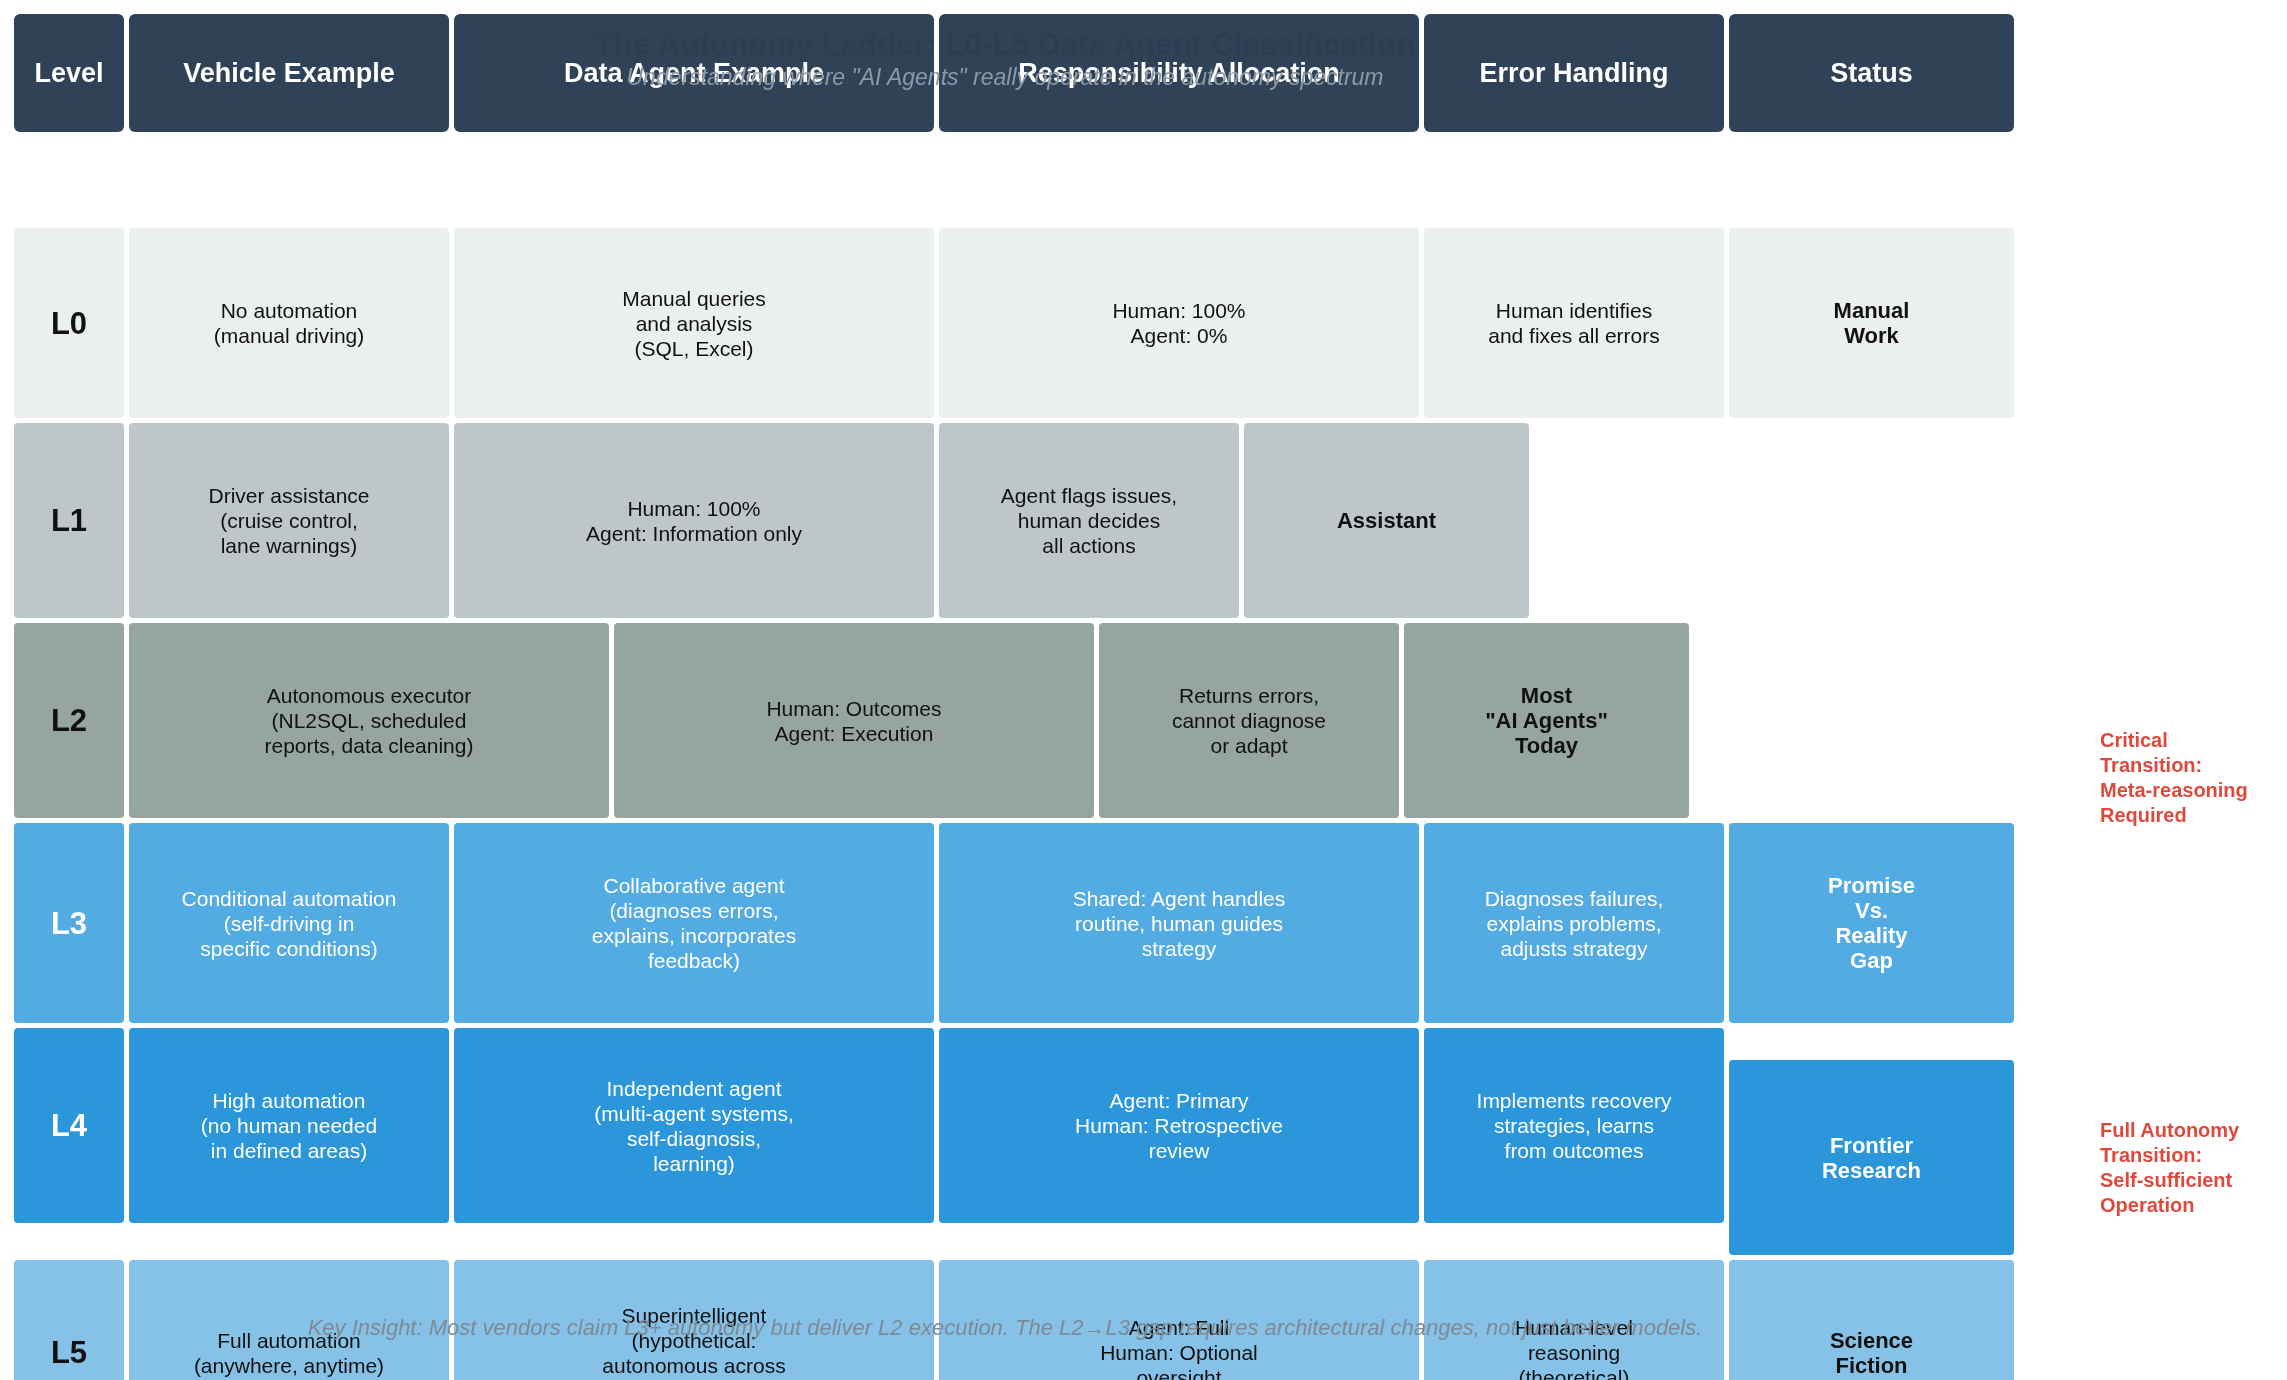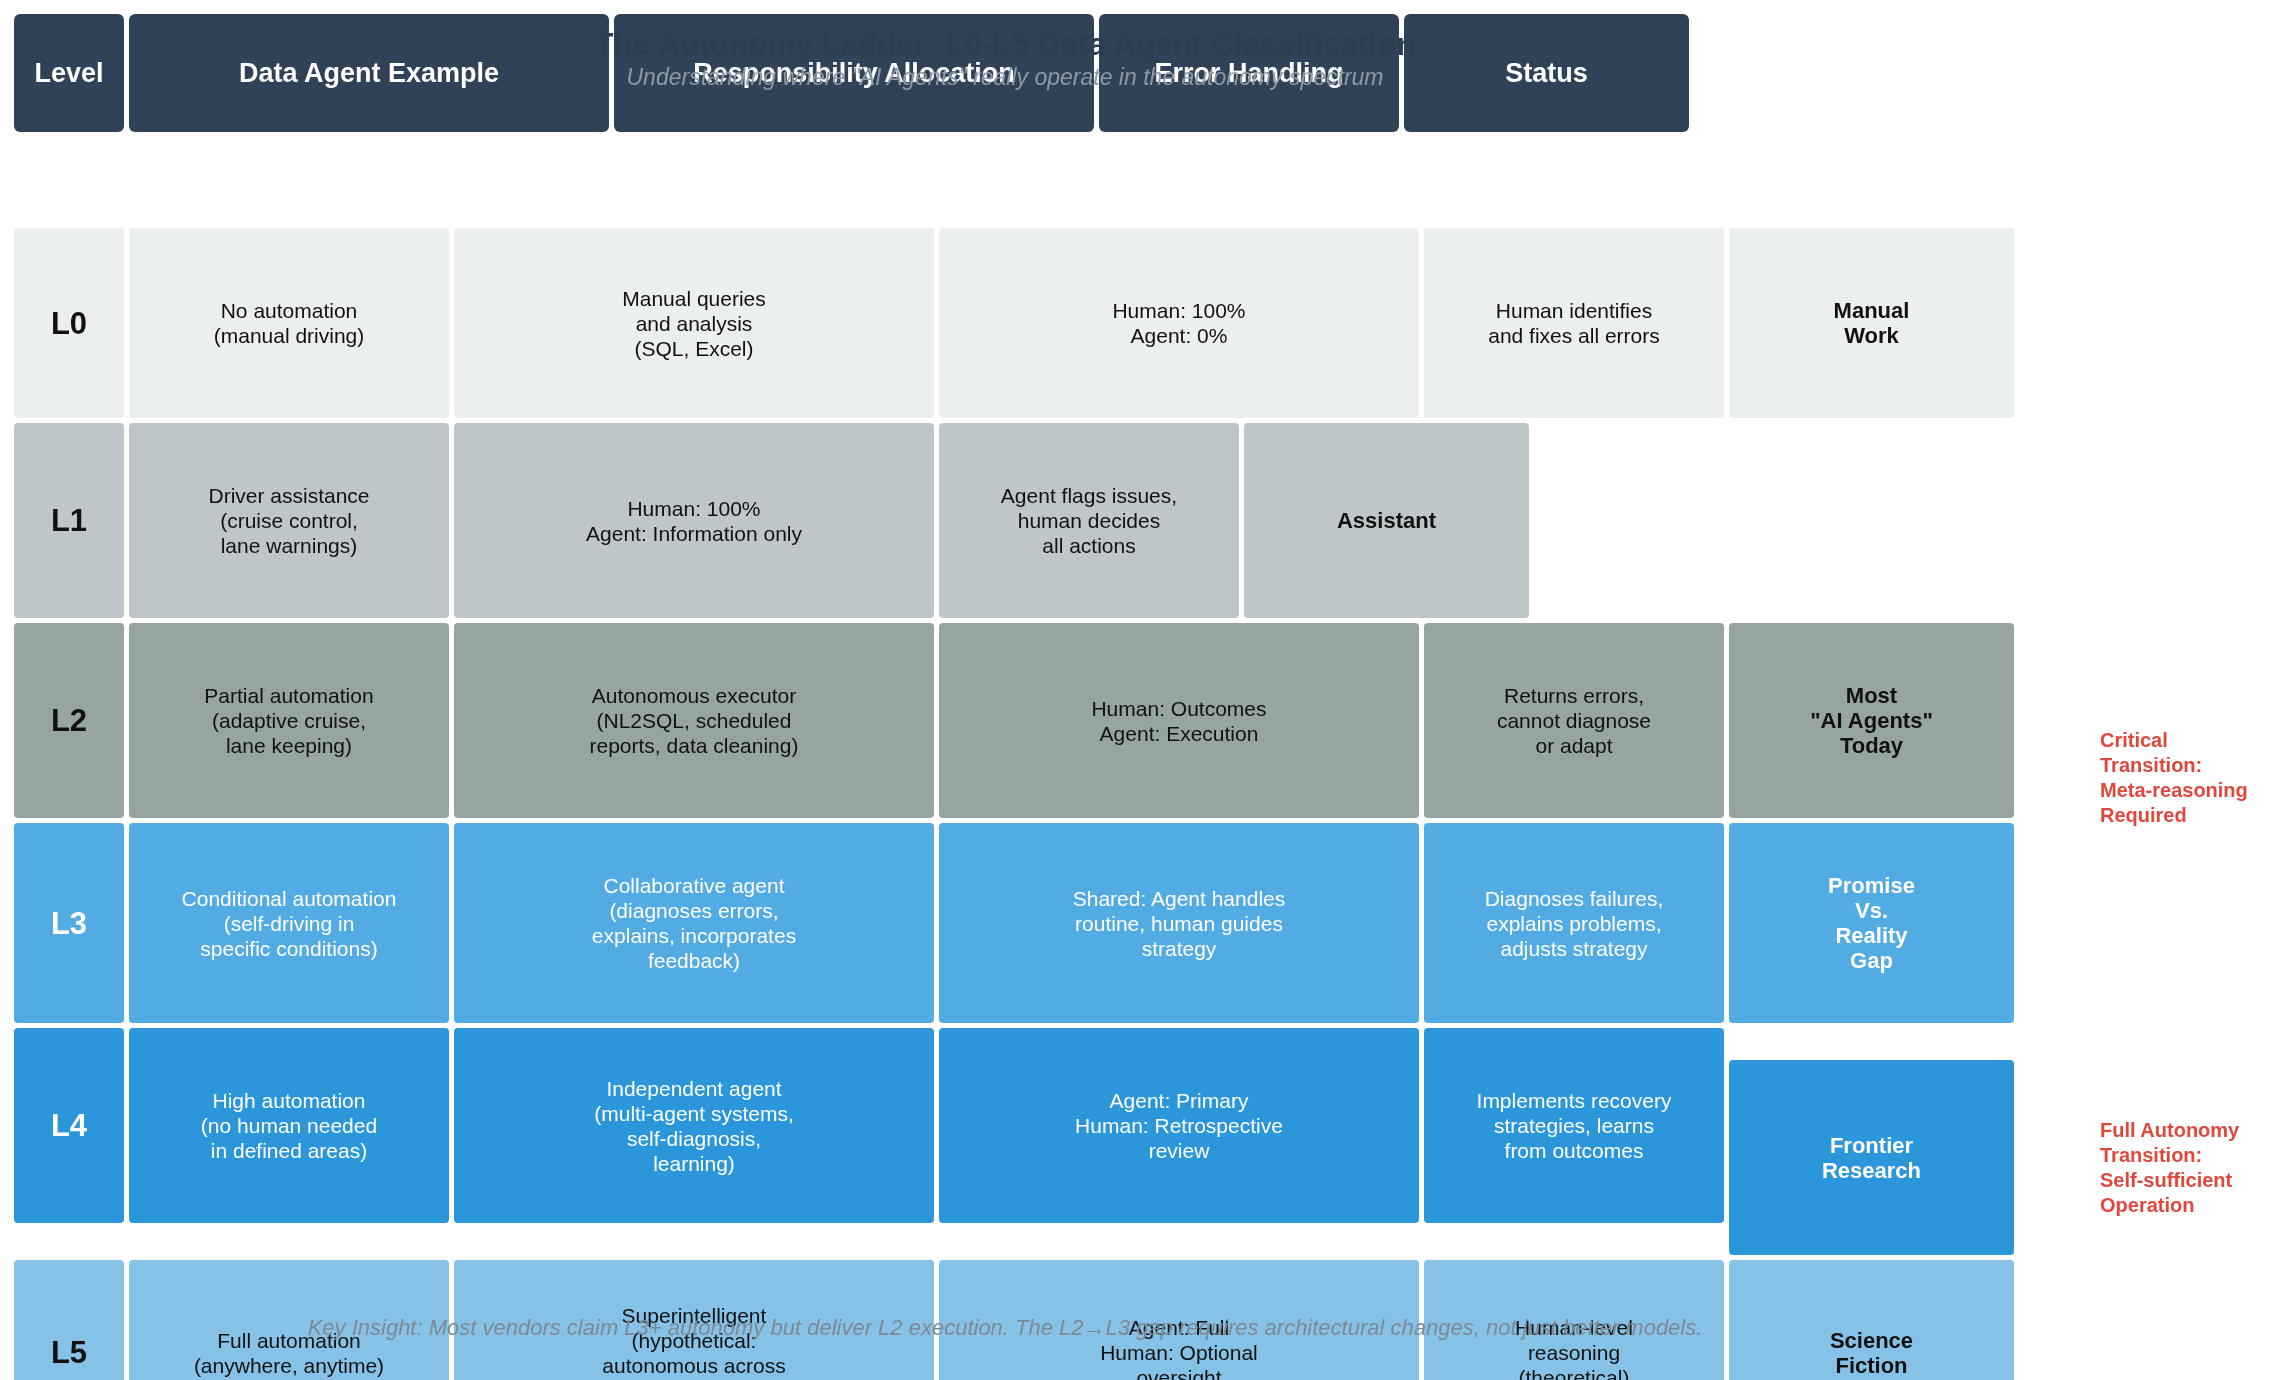--- a/index.html
+++ b/index.html
@@ -148,20 +148,21 @@
   #annotation-critical { left: 2100px; top: 728px; }
   #annotation-full     { left: 2100px; top: 1118px; }
 </style>
 </head>
 <body style="background-color: rgb(255, 255, 255);">
 
 <div id="canvas">
 
   <div class="header-row">
     <div class="header-cell c-level" style="background-color: rgb(47, 66, 87); color: rgb(255, 255, 255);">Level</div>
+    <div class="header-cell c-vehicle" style="background-color: rgb(47, 66, 87); color: rgb(255, 255, 255);">Vehicle Example</div>
     <div class="header-cell c-data" style="background-color: rgb(47, 66, 87); color: rgb(255, 255, 255);">Data Agent Example</div>
     <div class="header-cell c-resp" style="background-color: rgb(47, 66, 87); color: rgb(255, 255, 255);">Responsibility Allocation</div>
     <div class="header-cell c-error" style="background-color: rgb(47, 66, 87); color: rgb(255, 255, 255);">Error Handling</div>
     <div class="header-cell c-status" style="background-color: rgb(47, 66, 87); color: rgb(255, 255, 255);">Status</div>
   </div>
 
   <div class="title-overlay">
     <div class="chart-title">The Autonomy Ladder: L0-L5 Data Agent Classification</div>
     <div class="chart-subtitle" style="color: rgb(141, 154, 166);">Understanding where "AI Agents" really operate in the autonomy spectrum</div>
   </div>
@@ -191,23 +192,20 @@
       <div class="cell        c-resp" style="background-color: rgb(191, 198, 202); color: rgb(17, 17, 17);">Human: 100%
 Agent: Information only</div>
       <div class="cell        c-error" style="background-color: rgb(191, 198, 202); color: rgb(17, 17, 17);">Agent flags issues,
 human decides
 all actions</div>
       <div class="cell status c-status" style="background-color: rgb(191, 198, 202); color: rgb(17, 17, 17);">Assistant</div>
     </div>
 
     <div class="row r2">
       <div class="cell level  c-level" style="background-color: rgb(151, 165, 162); color: rgb(17, 17, 17);">L2</div>
-      <div class="cell        c-vehicle" style="background-color: rgb(151, 165, 162); color: rgb(17, 17, 17);">Partial automation
-(adaptive cruise,
-lane keeping)</div>
       <div class="cell        c-data" style="background-color: rgb(151, 165, 162); color: rgb(17, 17, 17);">Autonomous executor
 (NL2SQL, scheduled
 reports, data cleaning)</div>
       <div class="cell        c-resp" style="background-color: rgb(151, 165, 162); color: rgb(17, 17, 17);">Human: Outcomes
 Agent: Execution</div>
       <div class="cell        c-error" style="background-color: rgb(151, 165, 162); color: rgb(17, 17, 17);">Returns errors,
 cannot diagnose
 or adapt</div>
       <div class="cell status c-status" style="background-color: rgb(151, 165, 162); color: rgb(17, 17, 17);">Most
 "AI Agents"

